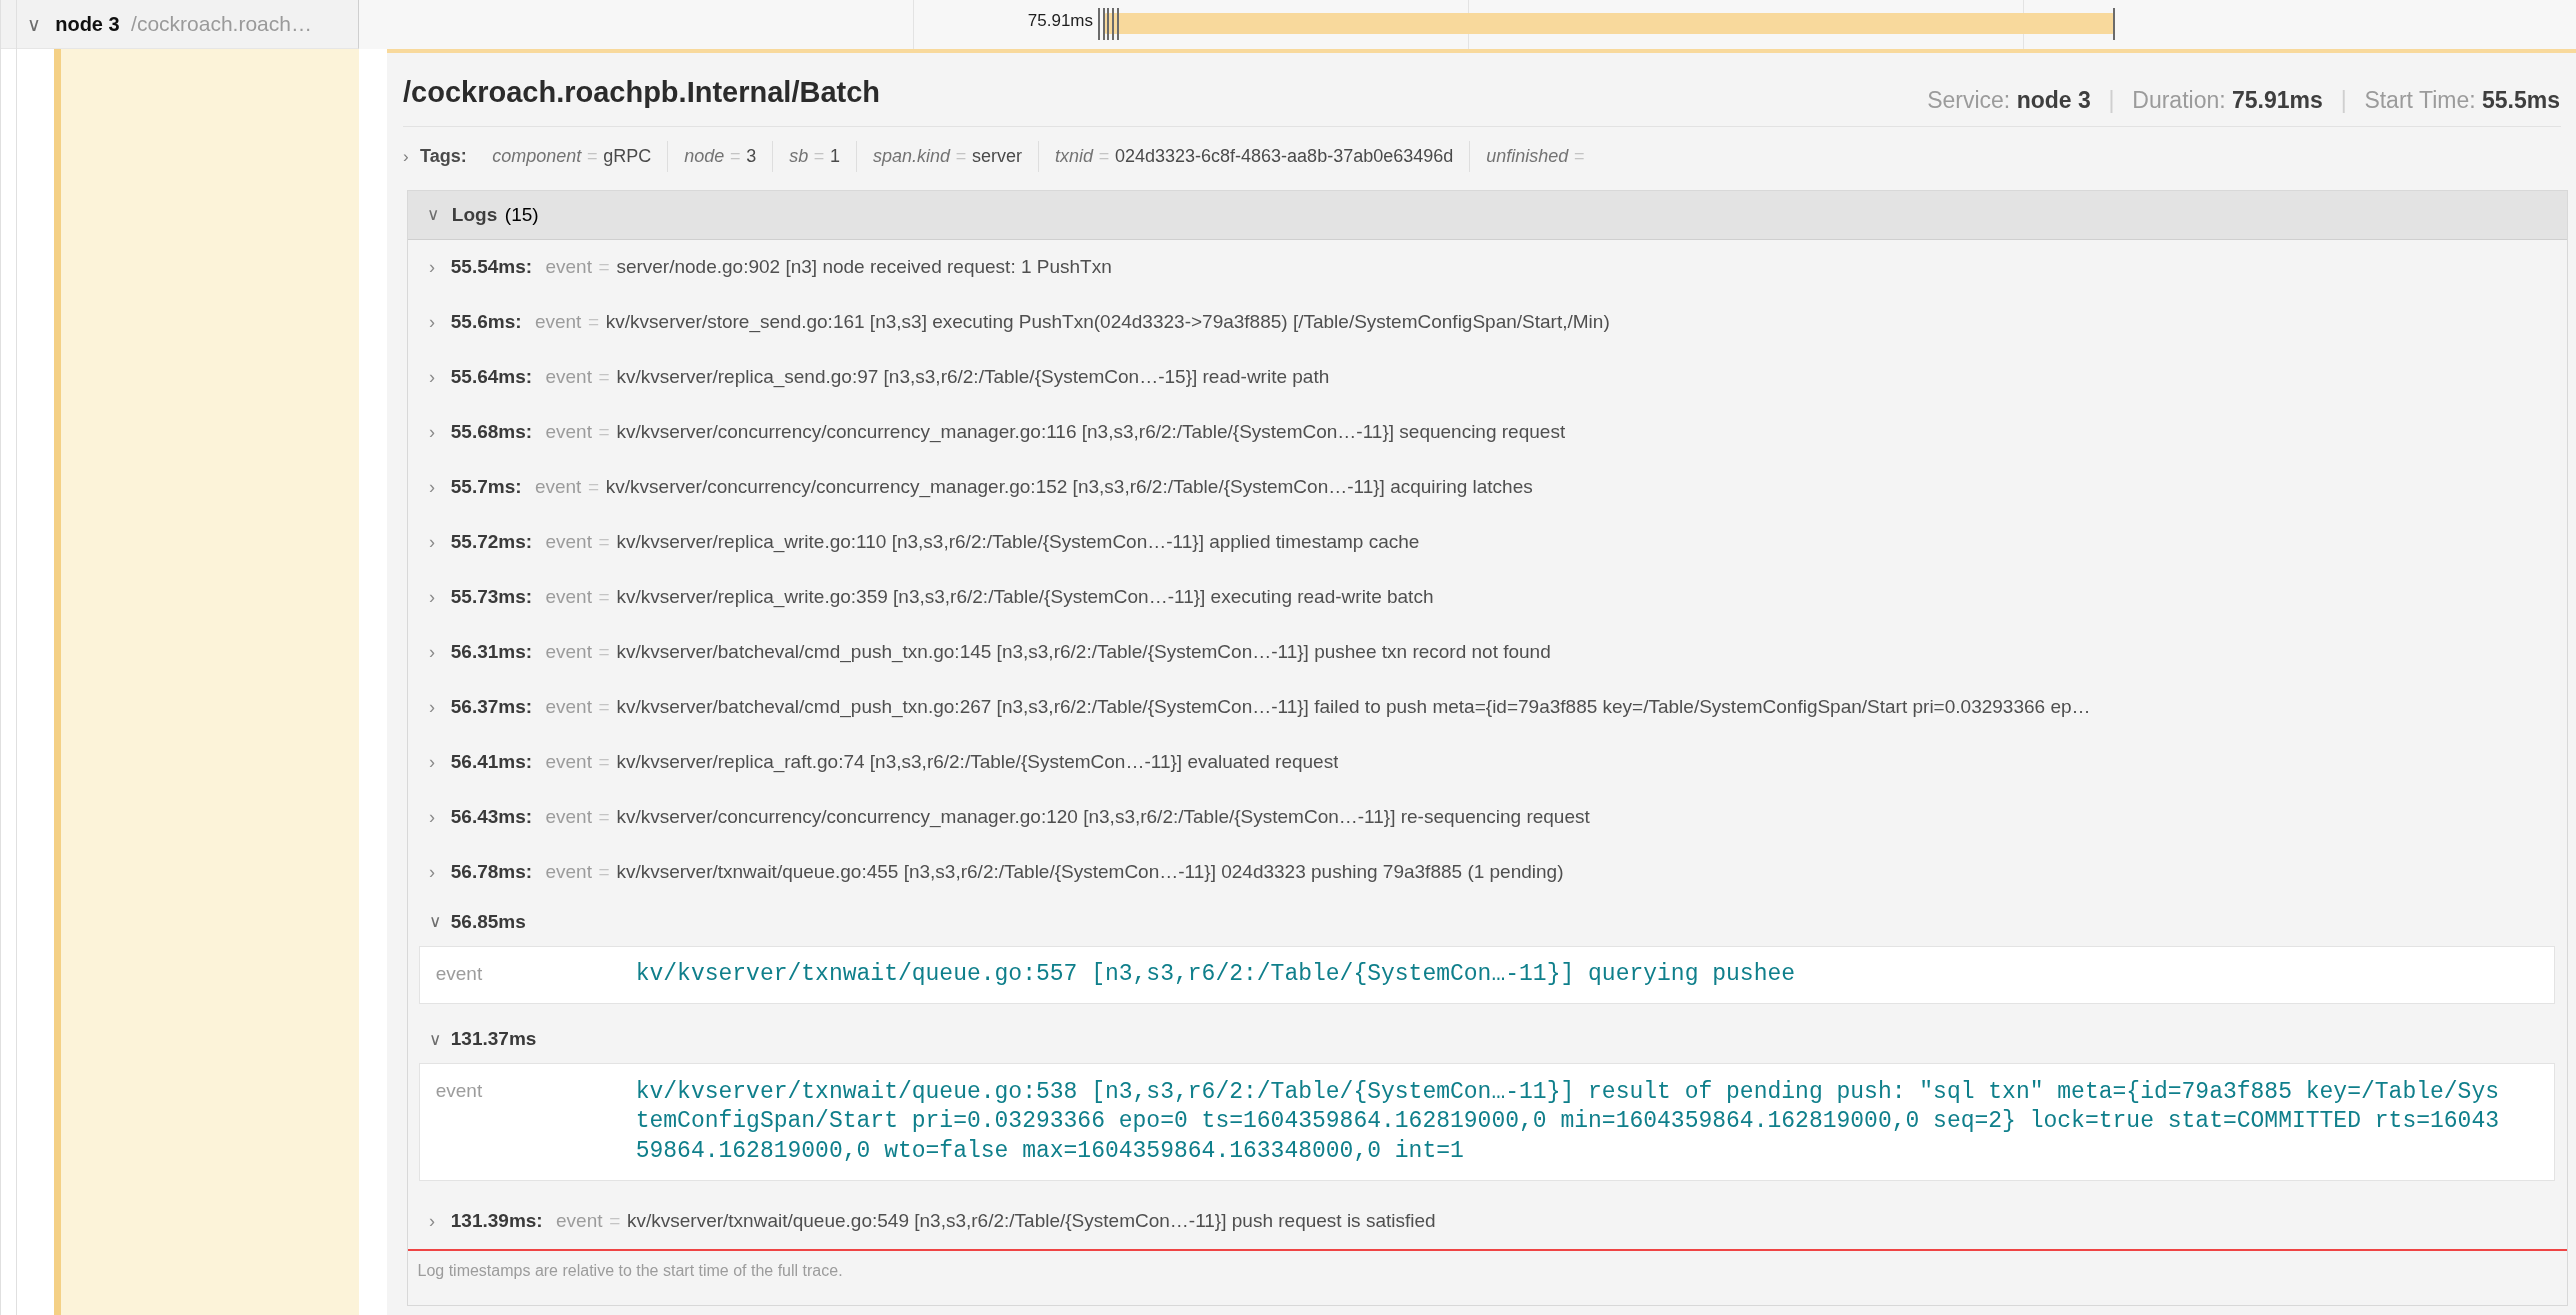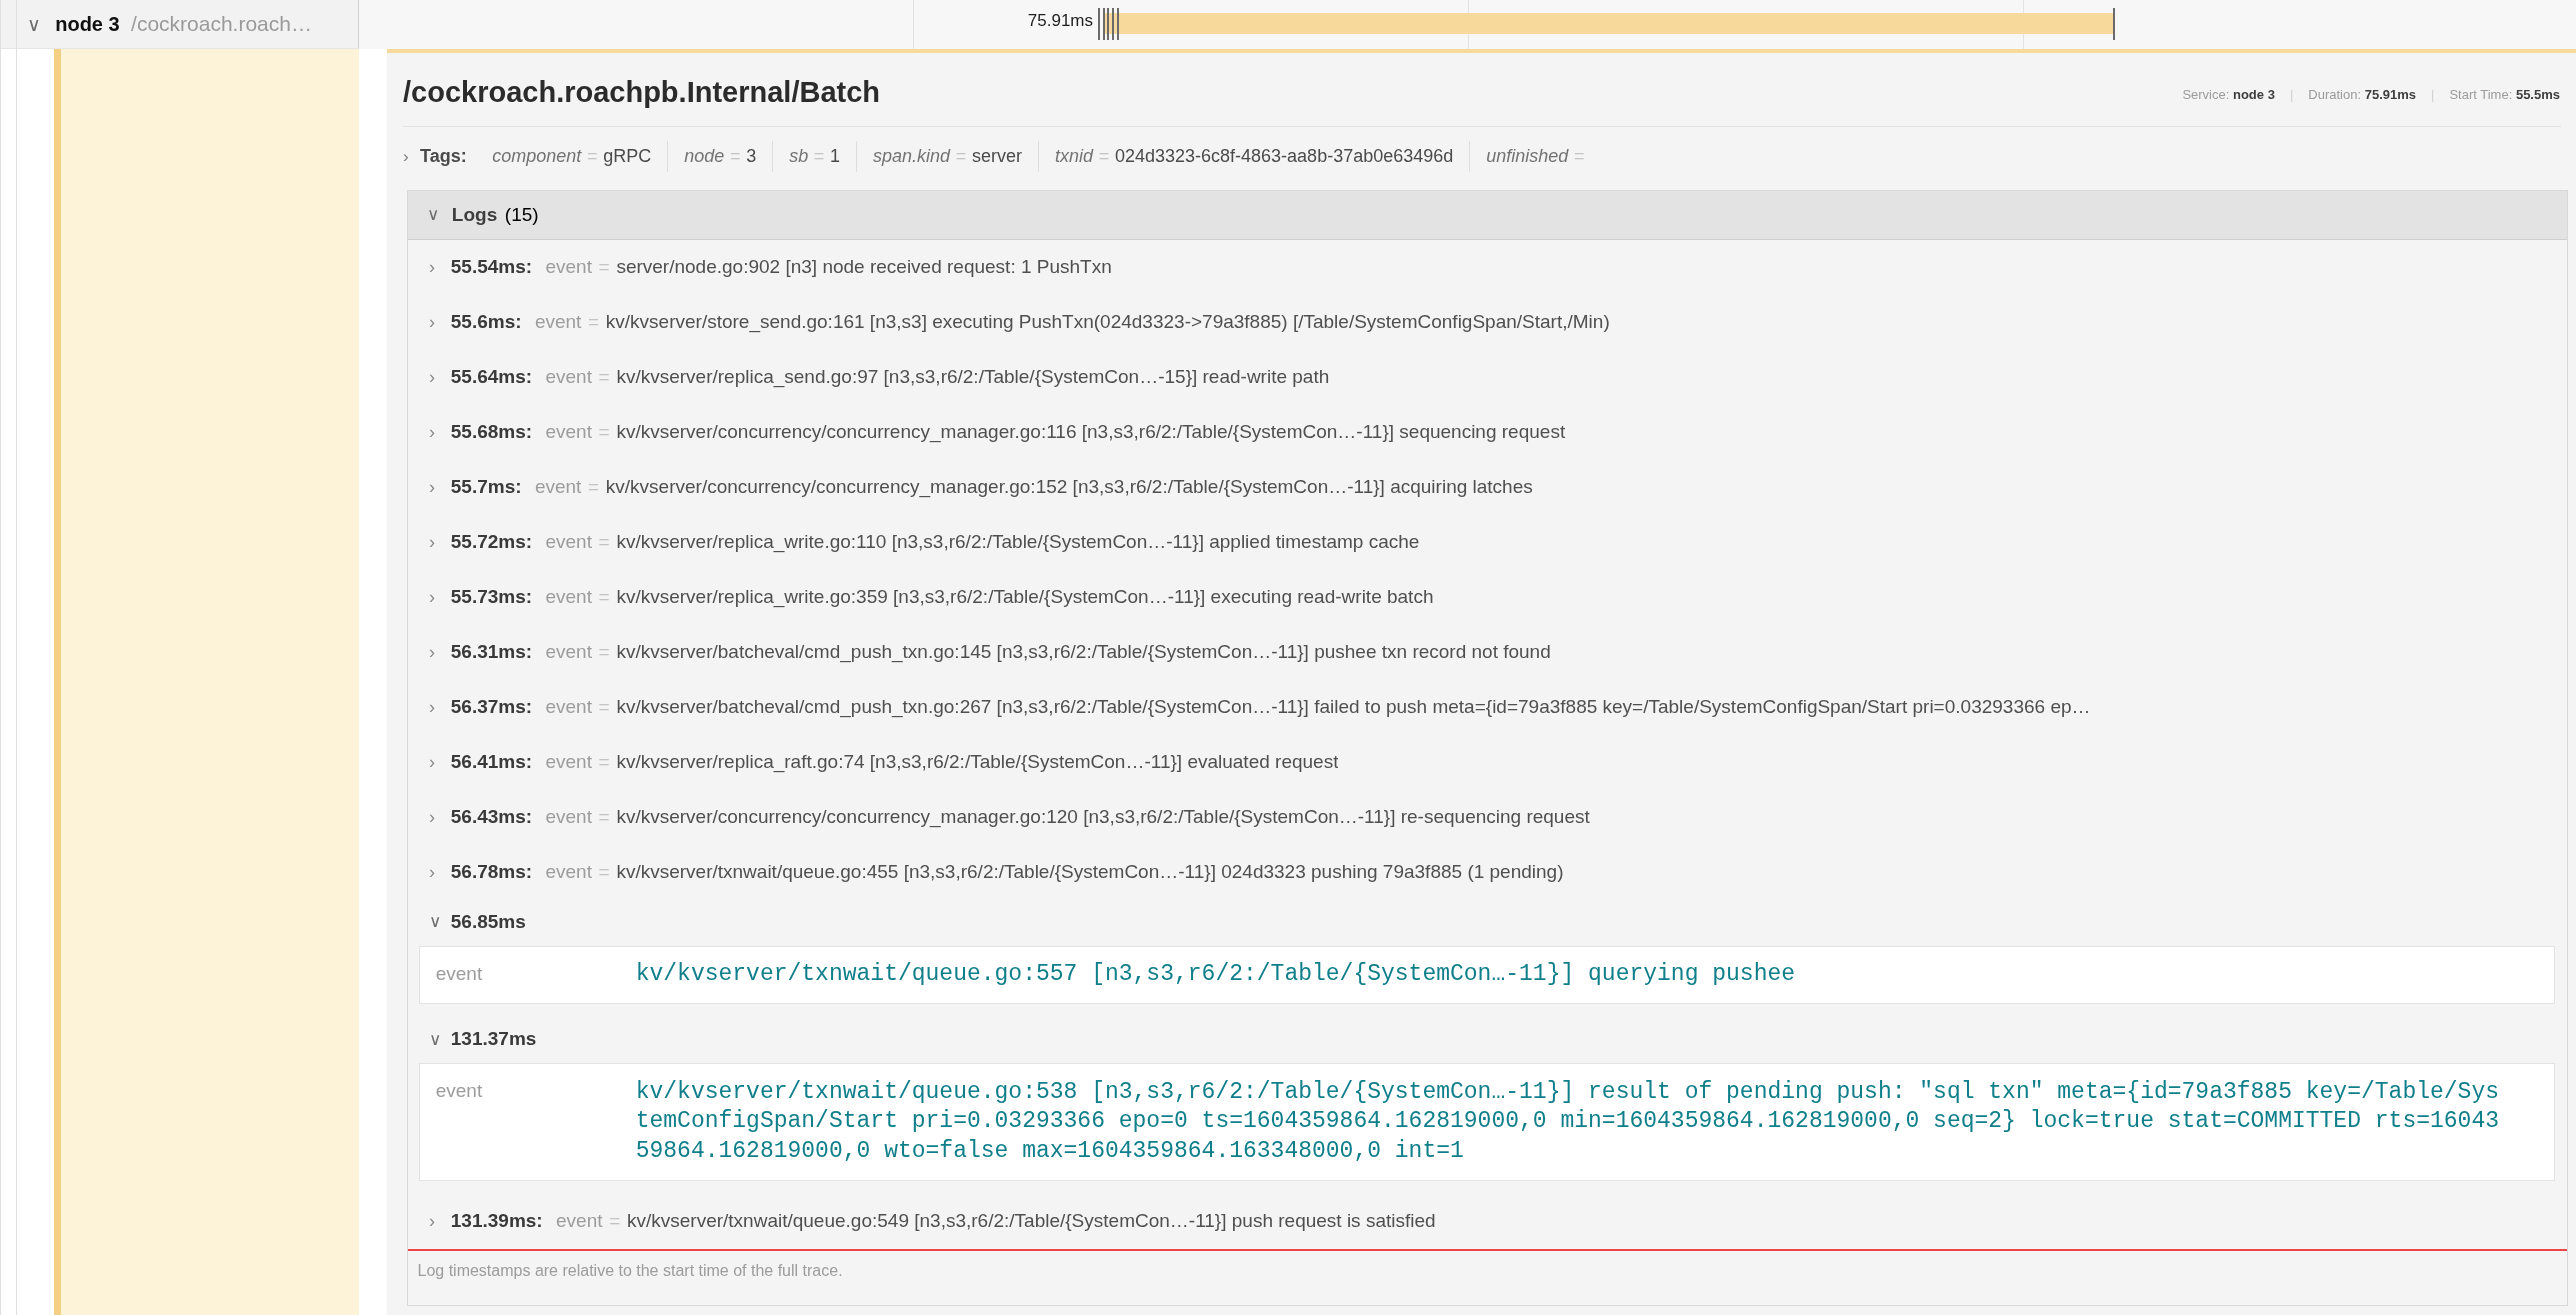--- a/index.html
+++ b/index.html
@@ -28,21 +28,21 @@
   .left-line{position:absolute;left:15.3px;top:0;bottom:0;width:1px;background:#e0e0e0;}
   .span-strip{position:absolute;left:16px;top:49px;width:342px;bottom:0;background:#fff;}
   .accent-bar{position:absolute;left:37px;width:6.7px;top:0;bottom:0;background:#f4d085;}
   .cream{position:absolute;left:44px;right:0;top:0;bottom:0;background:#fcf3d9;}
 
   
   .detail-panel{position:absolute;left:358px;right:0;top:49px;bottom:0;background:#f4f4f4;
                 border-top:4.8px solid #f8d99c;box-sizing:border-box;margin-left:28px;}
   .panel-header{position:relative;padding:23px 15.3px 0 16px;}
   .panel-title{font-size:29px;font-weight:bold;color:#2b2b2b;margin:0;}
-  .panel-meta{position:absolute;right:17px;top:34px;font-size:13px;color:#9b9b9b;white-space:nowrap;}
+  .panel-meta{position:absolute;right:17px;top:34px;font-size:23px;color:#9b9b9b;white-space:nowrap;}
   .pm-val{font-weight:bold;color:#3e3e3e;}
   .pm-sep{color:#cfcfcf;margin:0 11.4px;}
   .panel-rule{margin:17px 16px 0 16px;border-top:1px solid #e2e2e2;height:0;}
 
   .tags-row{margin:7.6px 16px 0 16px;display:flex;align-items:center;height:44px;font-size:18px;}
   .tr-chev{color:#7d7d7d;font-size:17px;margin-right:11.4px;}
   .tags-label{font-weight:bold;color:#4a4a4a;margin-right:9.5px;}
   .tag-item{padding:4.8px 16px;border-right:1px solid #dedede;white-space:nowrap;}
   .tag-item:last-child{border-right:none;}
   .tag-key{color:#737373;font-style:italic;}

